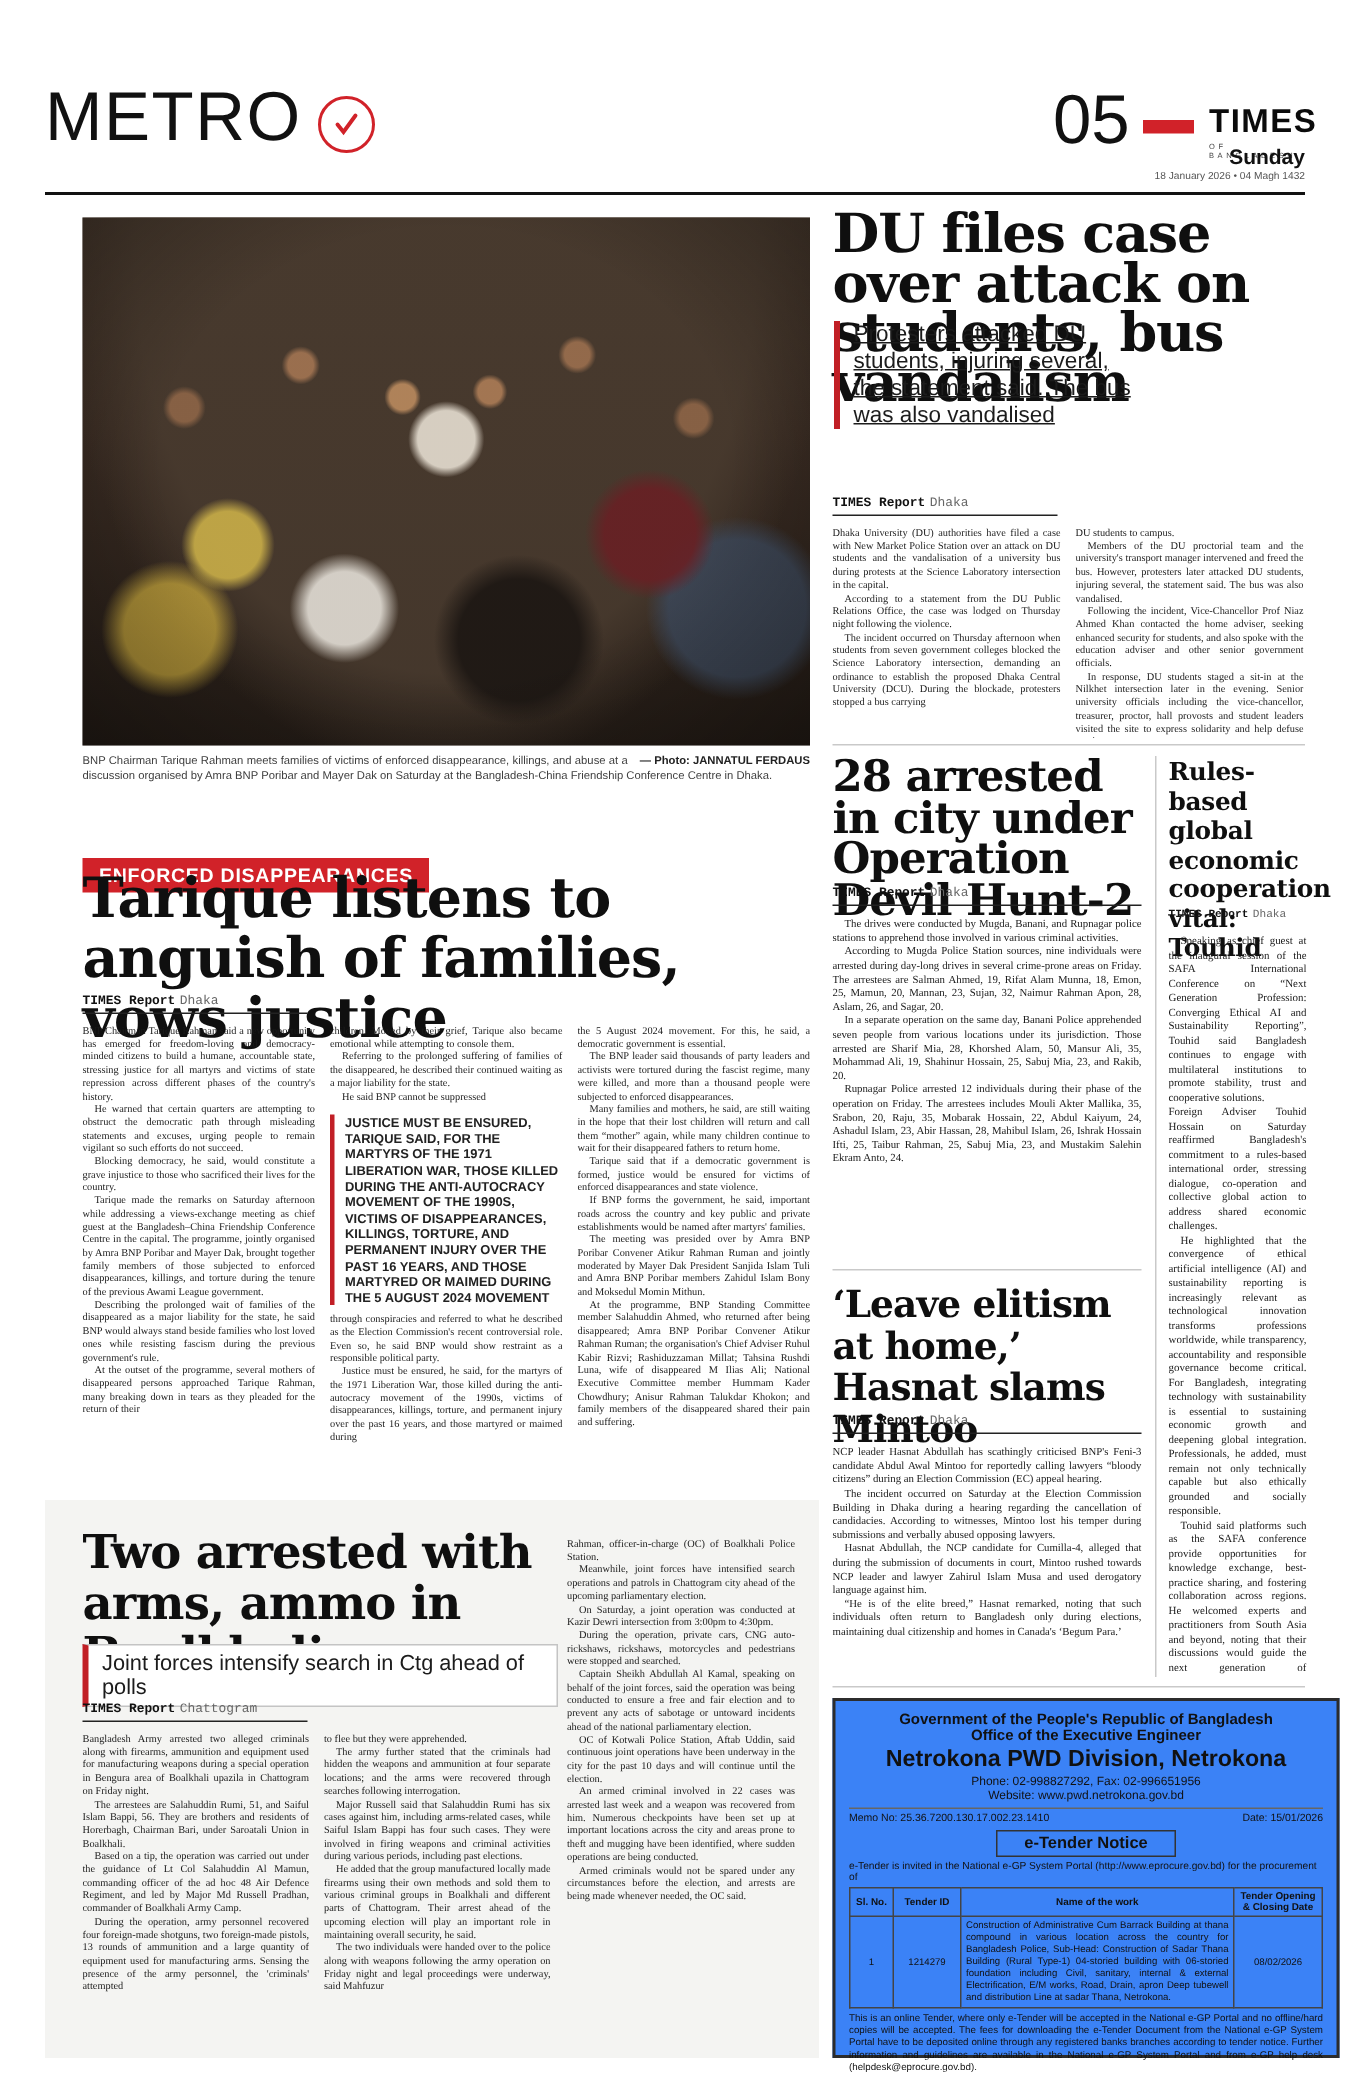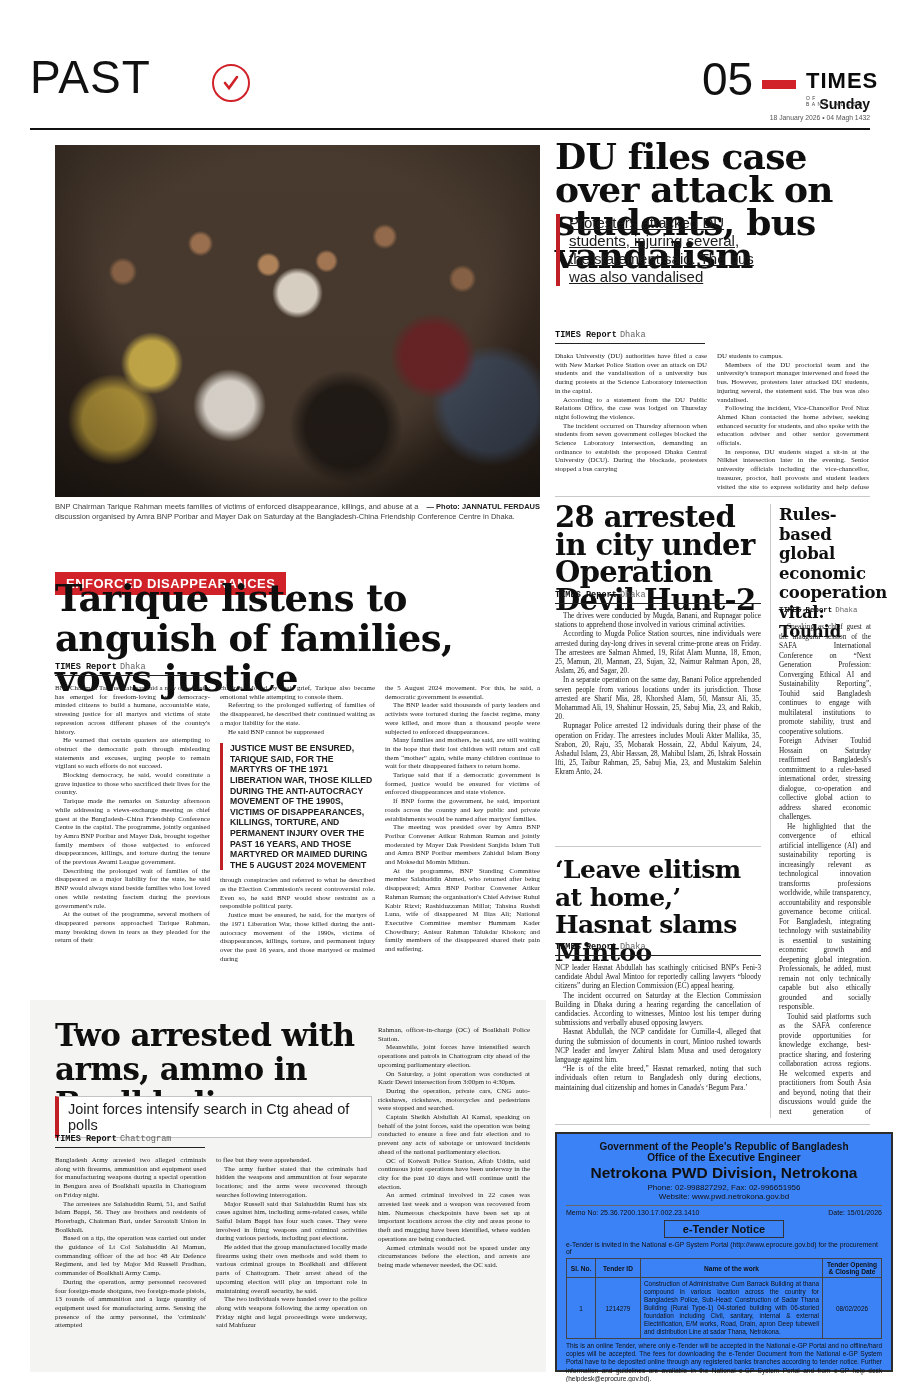--- a/index.html
+++ b/index.html
@@ -91,21 +91,21 @@
   .t-table th{font-size:6.6px;font-weight:bold;text-align:center;}
   .t-table td{font-size:6.4px;}
   .t-work{text-align:justify;line-height:8px;}
   .t-note{font-size:6.5px;line-height:8.2px;text-align:justify;margin-top:3px;}
 </style>
 </head>
 <body>
 
 <div class="page">
 
-  <div class="abs section-name" style="left:30px;top:50px;">PAST</div>
+  <div class="abs section-name" style="left:30px;top:50px;">METRO</div>
   <div class="abs check-badge" style="left:212px;top:64px;">
     <svg width="20" height="20" viewBox="0 0 20 20">
       <path d="M4 10 L8 15 L16 4" stroke="#d12229" stroke-width="2.6" fill="none" stroke-linecap="round"></path>
     </svg>
   </div>
 
   <div class="abs pageno" style="left:702px;top:52px;">05</div>
   <div class="abs red-dash" style="left:762px;top:80px;"></div>
   <div class="abs" style="left:806px;top:68px;width:64px;text-align:left;">
     <div class="brand">TIMES</div>

